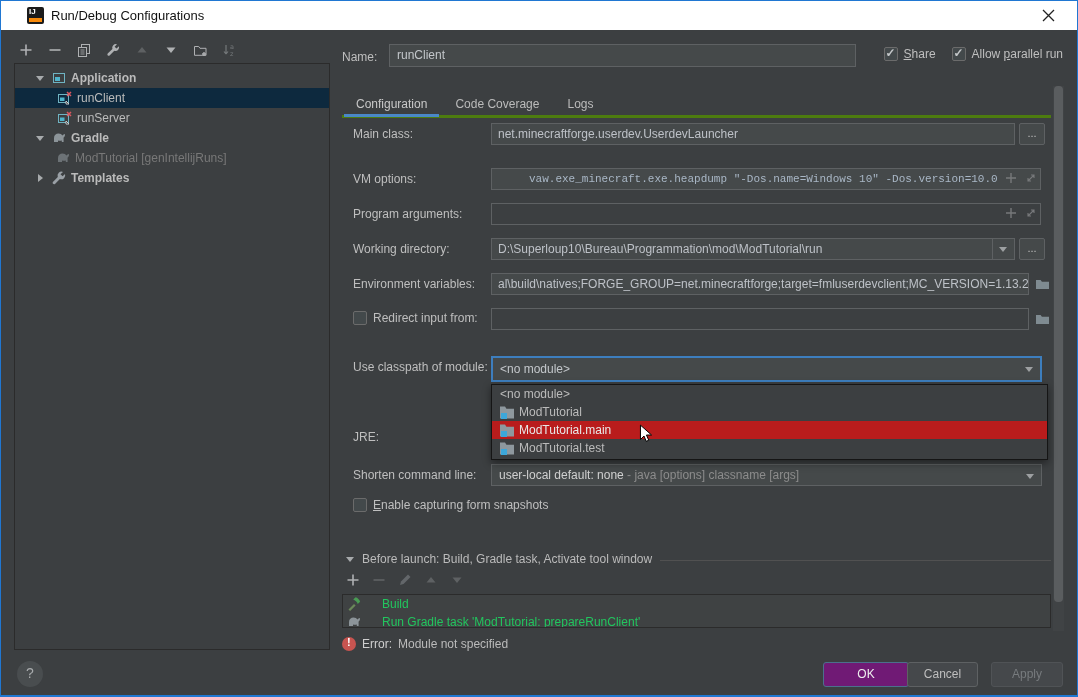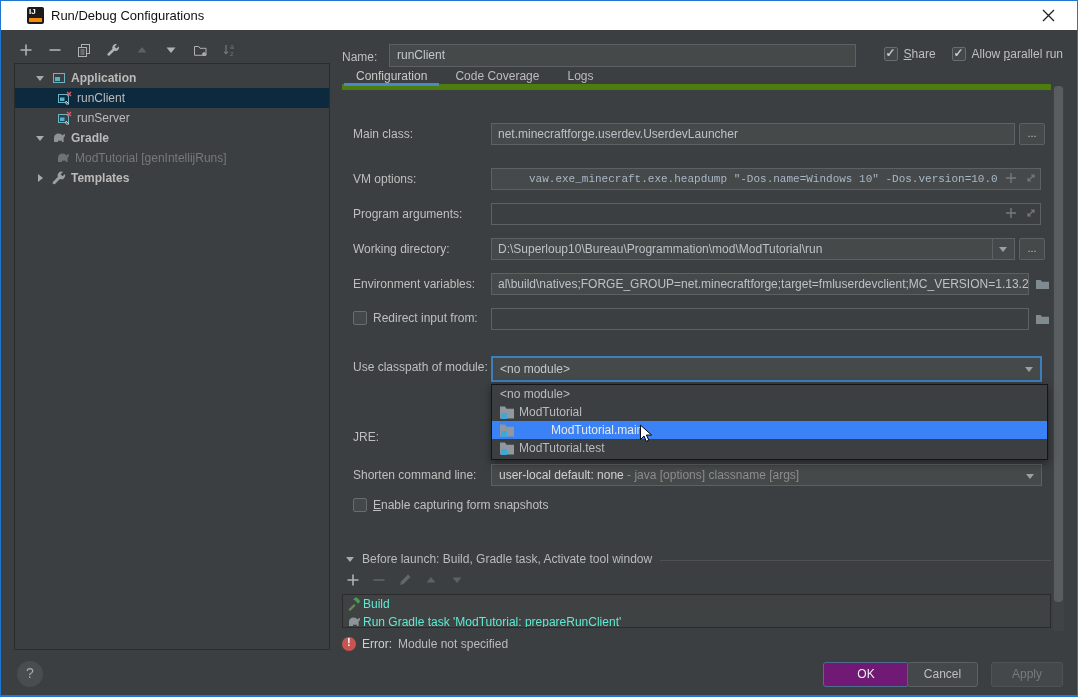--- a/index.html
+++ b/index.html
@@ -31,53 +31,53 @@
   .tree-row.disabled { color:#787878; }
   
   .name-label { position:absolute; left:341px; top:49px; font-size:12px; color:#BFBFBF; }
   .name-input { position:absolute; left:388px; top:43px; width:467px; height:23px; background:#45494A; border:1px solid #5E6163; color:#C3C7CB; font-size:12px; line-height:21px; padding:0 7px; }
   .hdr-checks { position:absolute; right:14px; top:46px; display:flex; gap:16px; align-items:center; }
   .chk-wrap { display:flex; align-items:center; gap:6px; color:#BFBFBF; font-size:12px; cursor:default; }
   .checkbox { width:14px; height:14px; background:#43494B; border:1px solid #6B6B6B; border-radius:2px; position:relative; flex:none; }
   .checkbox.checked::after { content:"✓"; position:absolute; left:1px; top:-2px; color:#C5C8CA; font-size:12px; font-weight:bold; }
   .mn { text-decoration:underline; }
   
-  .tabs { position:absolute; left:341px; top:64px; width:709px; height:25px; border-bottom:6px solid #4d7c0f; display:flex; }
+  .tabs { position:absolute; left:341px; top:92px; width:709px; height:25px; border-bottom:3px solid #4d7c0f; display:flex; }
   .tab { padding:4px 14px 6px 14px; font-size:12px; color:#BBBBBB; position:relative; cursor:pointer; }
   .tab.active { color:#C8C8C8; }
   .tab.active::after { content:""; position:absolute; left:2px; right:2px; bottom:-2px; height:3px; background:#4A88C7; }
   
   .frow { position:absolute; left:341px; width:709px; height:24px; }
   .frow .lbl { position:absolute; left:11px; top:4px; font-size:12px; color:#BFBFBF; white-space:nowrap; }
   .field { position:absolute; left:149px; top:0; height:22px; background:#45494A; border:1px solid #5E6163; color:#BDC1C7; font-size:12px; line-height:20px; padding:0 6px; white-space:nowrap; overflow:hidden; }
   .field.dark { background:#3C3F41; }
   .field.mono { font-family:Liberation Mono, monospace; font-size:11px; color:#A9B7C6;padding-left:37px; }
   .browse-btn { position:absolute; top:0; width:26px; height:22px; background:#45494A; border:1px solid #5E6163; border-radius:2px; color:#BFBFBF; font-size:11px; text-align:center; line-height:18px; cursor:pointer; }
   .fld-icons { position:absolute; top:3px; display:flex; gap:6px; }
   .combo-arrow { position:absolute; right:7px; top:9px; width:0; height:0; border-left:4px solid transparent; border-right:4px solid transparent; border-top:5px solid #9DA0A2; }
   .embedded-dd { position:absolute; right:0px; top:0px; width:22px; height:20px; border-left:1px solid #5E6163; background:#45494A; }
   .embedded-dd::after { content:""; position:absolute; left:6px; top:8px; border-left:4px solid transparent; border-right:4px solid transparent; border-top:5px solid #9DA0A2; }
   
   .combo-focus { position:absolute; left:149px; top:0; width:551px; height:26px; background:#45494A; border:2px solid #3D7EBE; color:#C3C7CB; font-size:12px; line-height:22px; padding:0 7px; }
   .popup { position:absolute; left:490px; top:383px; width:557px; height:76px; background:#3C3F41; border:1px solid #151515; z-index:30; box-shadow:0 3px 8px rgba(0,0,0,.45); }
   .pop-item { height:18px; display:flex; align-items:center; color:#BBBBBB; font-size:12px; padding-left:8px; white-space:nowrap; cursor:pointer; }
-  .pop-item.selected { background:#3b82f6; color:#E8E8E8;gap:32px; }
+  .pop-item.selected { background:#b91c1c; color:#E8E8E8; }
   .mod-icon { width:14px; height:13px; position:relative; margin-right:5px; flex:none; }
   .mod-icon .folder { position:absolute; inset:0; background:#8E989E; clip-path:polygon(0 8%, 36% 8%, 46% 25%, 100% 25%, 100% 100%, 0 100%); }
   .mod-icon .sq { position:absolute; left:1px; bottom:0px; width:6px; height:6px; background:#3CA7DA; }
   
   .combo { position:absolute; left:149px; top:0; width:551px; height:22px; background:#45494A; border:1px solid #5E6163; font-size:12px; line-height:20px; padding:0 7px; color:#D0D0D0; white-space:nowrap; overflow:hidden; }
   .combo .hint { color:#8C8C8C; }
   
   .bl-header { position:absolute; left:341px; top:551px; width:709px; display:flex; align-items:center; color:#BBBBBB; font-size:12px; gap:8px; }
   .bl-header .line { flex:1; border-top:1px solid #515151; margin-top:2px; }
   .bl-twisty { width:0; height:0; border-left:4px solid transparent; border-right:4px solid transparent; border-top:5px solid #A7AAAC; margin-left:4px; }
   .bl-toolbar { position:absolute; left:345px; top:572px; display:flex; gap:12px; }
   .bl-list { position:absolute; left:341px; top:593px; width:709px; height:34px; background:#3F4243; border:1px solid #2B2B2B; overflow:hidden; }
-  .bl-row { height:18px; display:flex; align-items:center; gap:1px; padding-left:3px; color:#5eead4; font-size:12px; white-space:nowrap; }
+  .bl-row { height:18px; display:flex; align-items:center; gap:20px; padding-left:3px; color:#22c55e; font-size:12px; white-space:nowrap; }
   
   .error-row { position:absolute; left:341px; top:636px; display:flex; align-items:center; gap:6px; font-size:12px; color:#BBBBBB; }
   .error-icon { width:14px; height:14px; background:#C75450; border-radius:50%; position:relative; flex:none; }
   .error-icon::after { content:"!"; position:absolute; left:5px; top:-1px; color:#fff; font-size:11px; font-weight:bold; }
   .error-prefix { font-weight:normal; color:#CFCFCF; }
   .help-btn { position:absolute; left:16px; top:660px; width:26px; height:26px; border-radius:50%; background:#494D4F; color:#A8ABAD; font-size:14px; text-align:center; line-height:25px; cursor:pointer; }
   .btn { position:absolute; top:661px; height:25px; border-radius:3px; font-size:12px; text-align:center; line-height:23px; cursor:pointer; }
   .btn-ok { left:822px; width:86px; background:#701a75; border:1px solid #4C708C; color:#EDEDED; font-weight:normal; }
   .btn-cancel { left:906px; width:71px; background:#45484B; border:1px solid #5E6163; color:#BFBFBF; }
   .btn-apply { left:990px; width:72px; background:#45484B; border:1px solid #505356; color:#777B7E; }

